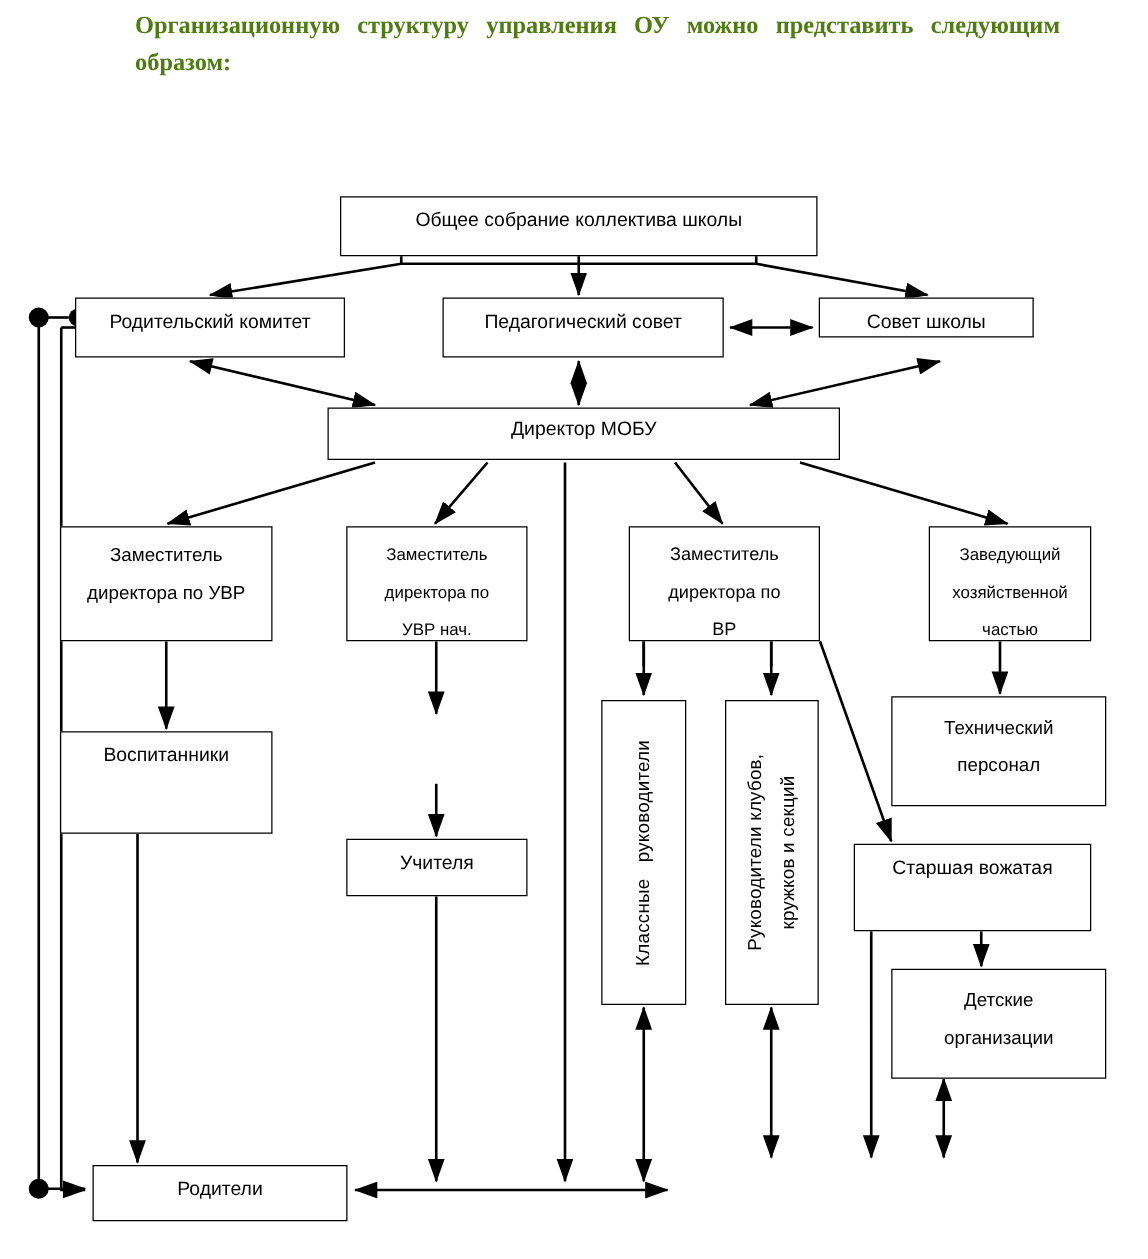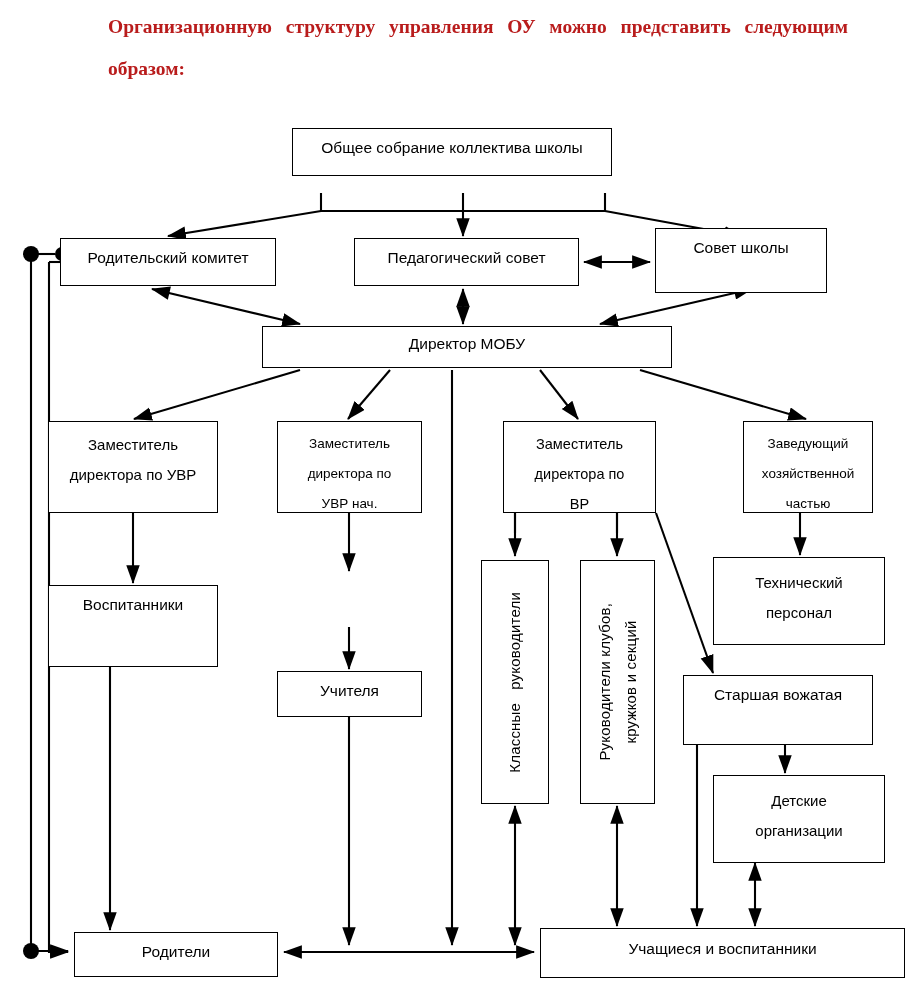--- a/index.html
+++ b/index.html
@@ -21,25 +21,25 @@
     height: 1007px;
   }
   .title {
     position: absolute;
     left: 108px;
     top: 6px;
     width: 740px;
     font-family: "Liberation Serif", serif;
     font-weight: bold;
     font-size: 19.5px;
-    line-height: 42px;
+    line-height: 30px;
     text-align: justify;
     text-align-last: left;
     letter-spacing: 0px;
-    color: #b91c1c;
+    color: #4d7c0f;
   }
   svg#diagram {
     position: absolute;
     left: 0;
     top: 0;
     width: 918px;
     height: 1007px;
   }
   .node-box {
     position: absolute;
@@ -154,33 +154,33 @@
     <circle cx="31" cy="254" r="8" fill="#000"></circle>
     <circle cx="62" cy="254" r="7" fill="#000"></circle>
     <circle cx="31" cy="951" r="8" fill="#000"></circle>
     <g stroke="#000" stroke-width="2.1" fill="none">
       <line x1="31" y1="254" x2="31" y2="951"></line>
       <line x1="31" y1="254" x2="55" y2="254"></line>
       <line x1="31" y1="951" x2="68" y2="951" marker-end="url(#ah)"></line>
     </g>
   </svg>
 
-  <div class="node-box" style="left:272px; top:128px; width:320px; height:48px;margin-left:20px;">
+  <div class="node-box" style="left:272px; top:157px; width:382px; height:48px;">
     <span class="node-label lbl-1line">Общее собрание коллектива школы</span>
   </div>
 
   <div class="node-box" style="left:60px; top:238px; width:216px; height:48px;">
     <span class="node-label lbl-1line">Родительский комитет</span>
   </div>
 
   <div class="node-box" style="left:354px; top:238px; width:225px; height:48px;">
     <span class="node-label lbl-1line">Педагогический совет</span>
   </div>
 
-  <div class="node-box" style="left:655px; top:228px; width:172px; height:65px;">
+  <div class="node-box" style="left:655px; top:238px; width:172px; height:32px;">
     <span class="node-label lbl-1line">Совет школы</span>
   </div>
 
   <div class="node-box" style="left:262px; top:326px; width:410px; height:42px;">
     <span class="node-label lbl-1line" style="padding-top:7px;">Директор МОБУ</span>
   </div>
 
   <div class="node-box" style="left:48px; top:421px; width:170px; height:92px;">
     <span class="node-label lbl-2line" style="white-space:pre-line;">Заместитель
 директора по УВР</span>
@@ -233,17 +233,14 @@
   </div>
 
   <div class="node-box" style="left:683px; top:675px; width:190px; height:70px;">
     <span class="node-label lbl-1line">Старшая вожатая</span>
   </div>
 
   <div class="node-box" style="left:74px; top:932px; width:204px; height:45px;justify-content:flex-end;">
     <span class="node-label lbl-1line" style="padding-top:9px;">Родители</span>
   </div>
 
-  <div class="node-box" style="left:540px; top:928px; width:365px; height:50px;">
-    <span class="node-label lbl-1line" style="padding-top:10px;">Учащиеся и воспитанники</span>
-  </div>
 
 </div>
 
 </body></html>

